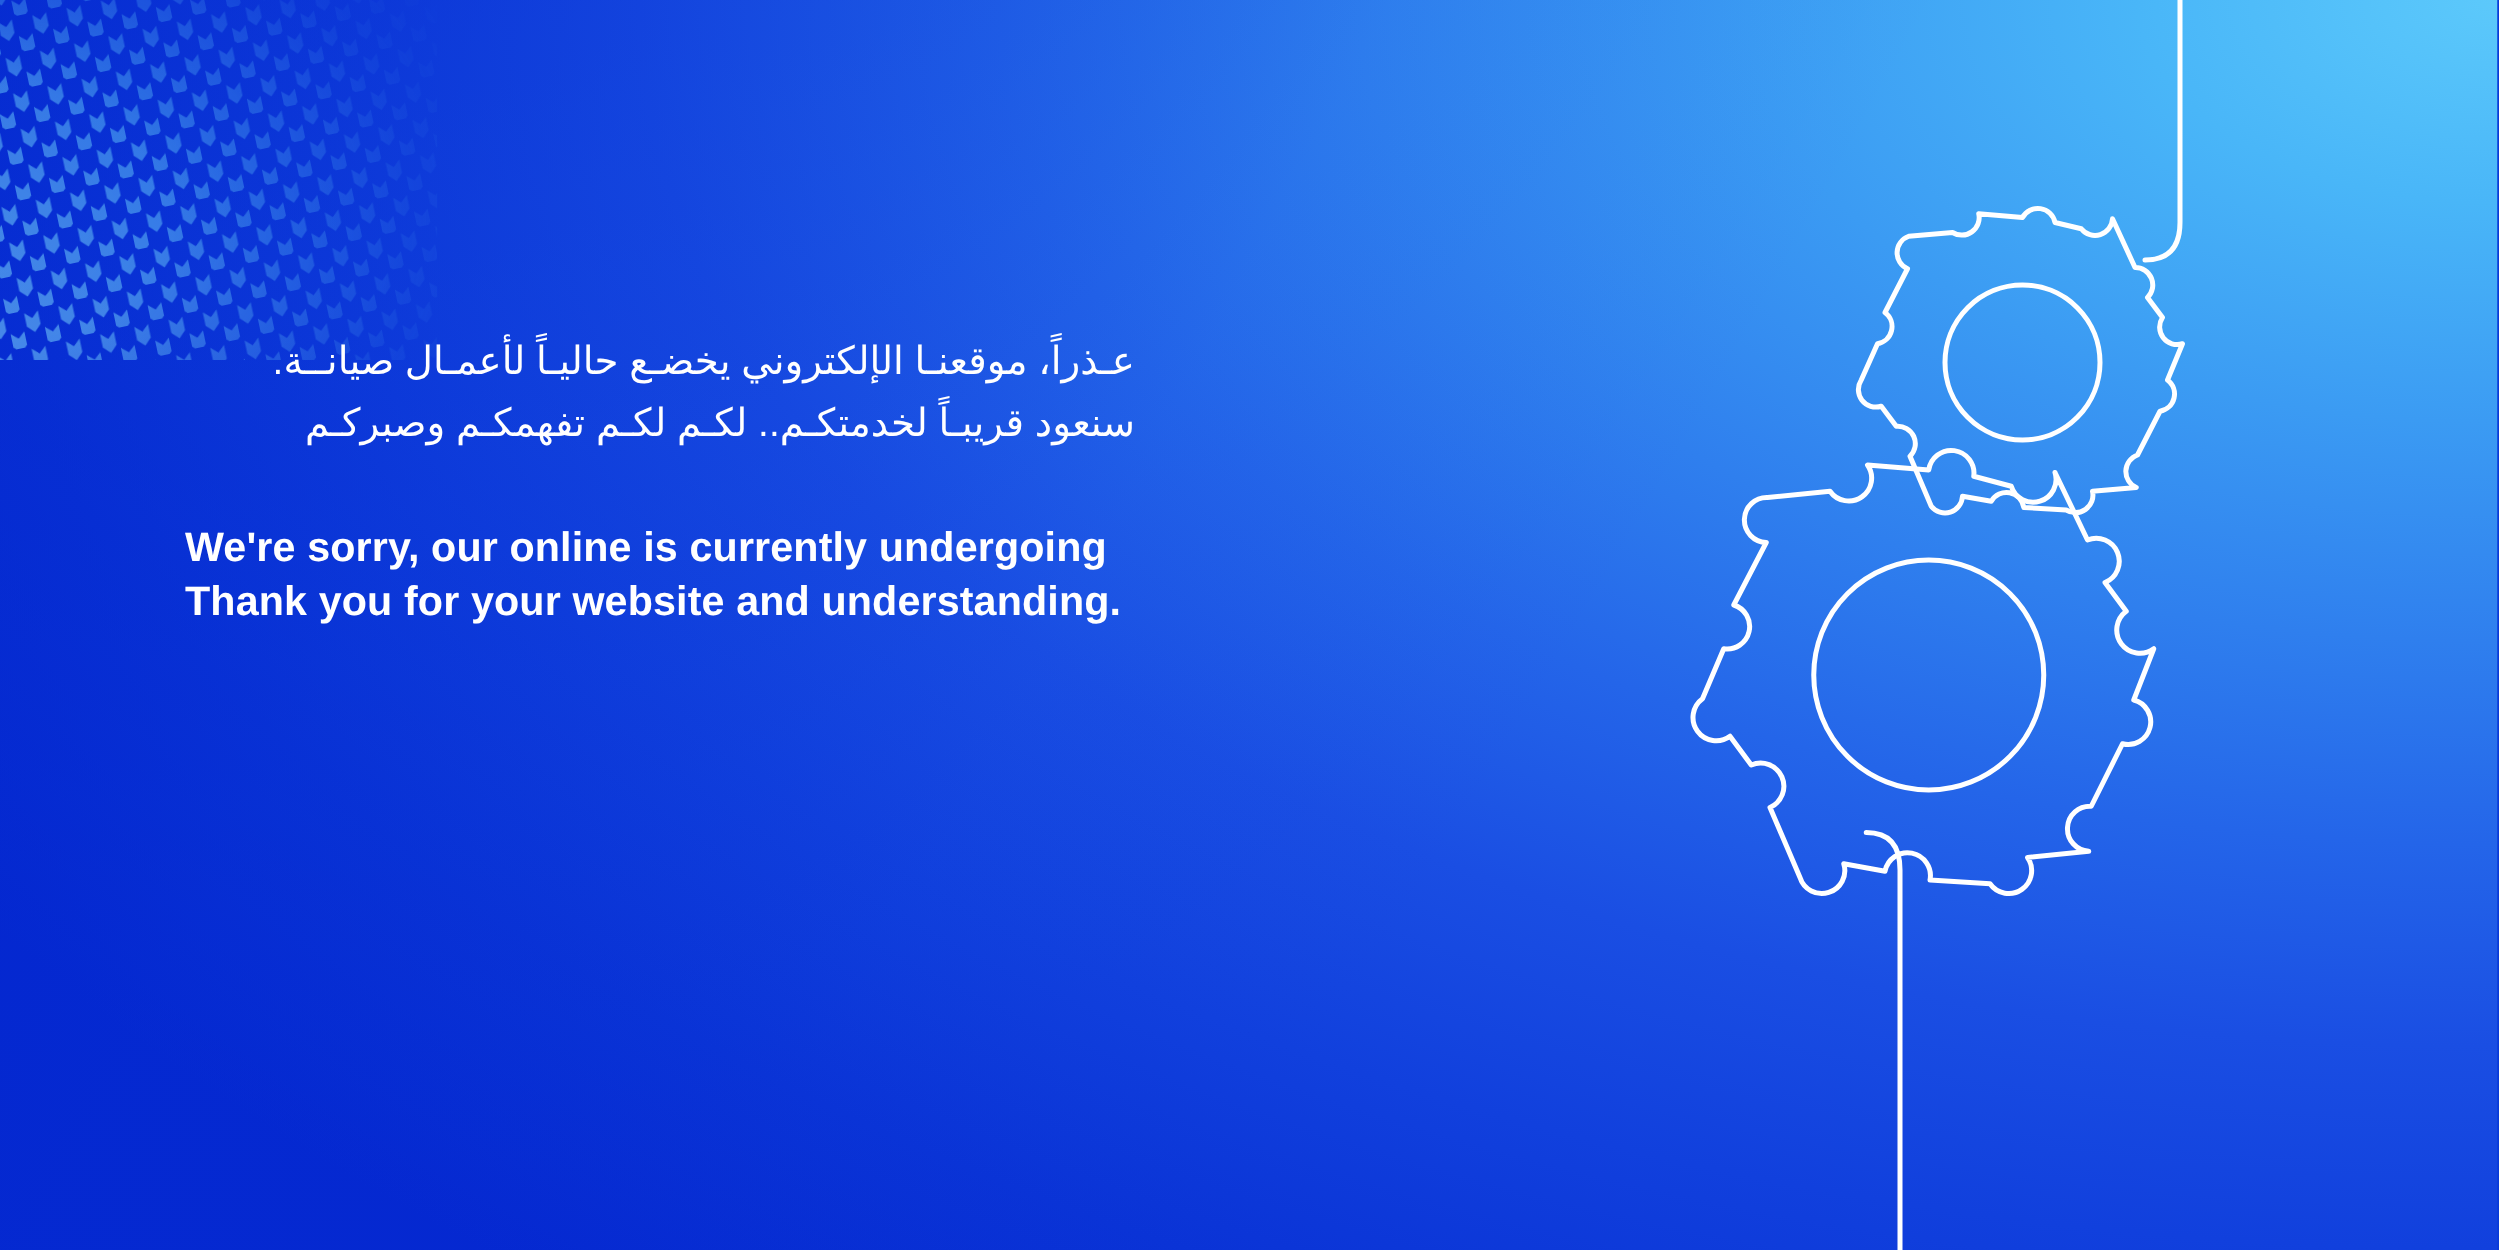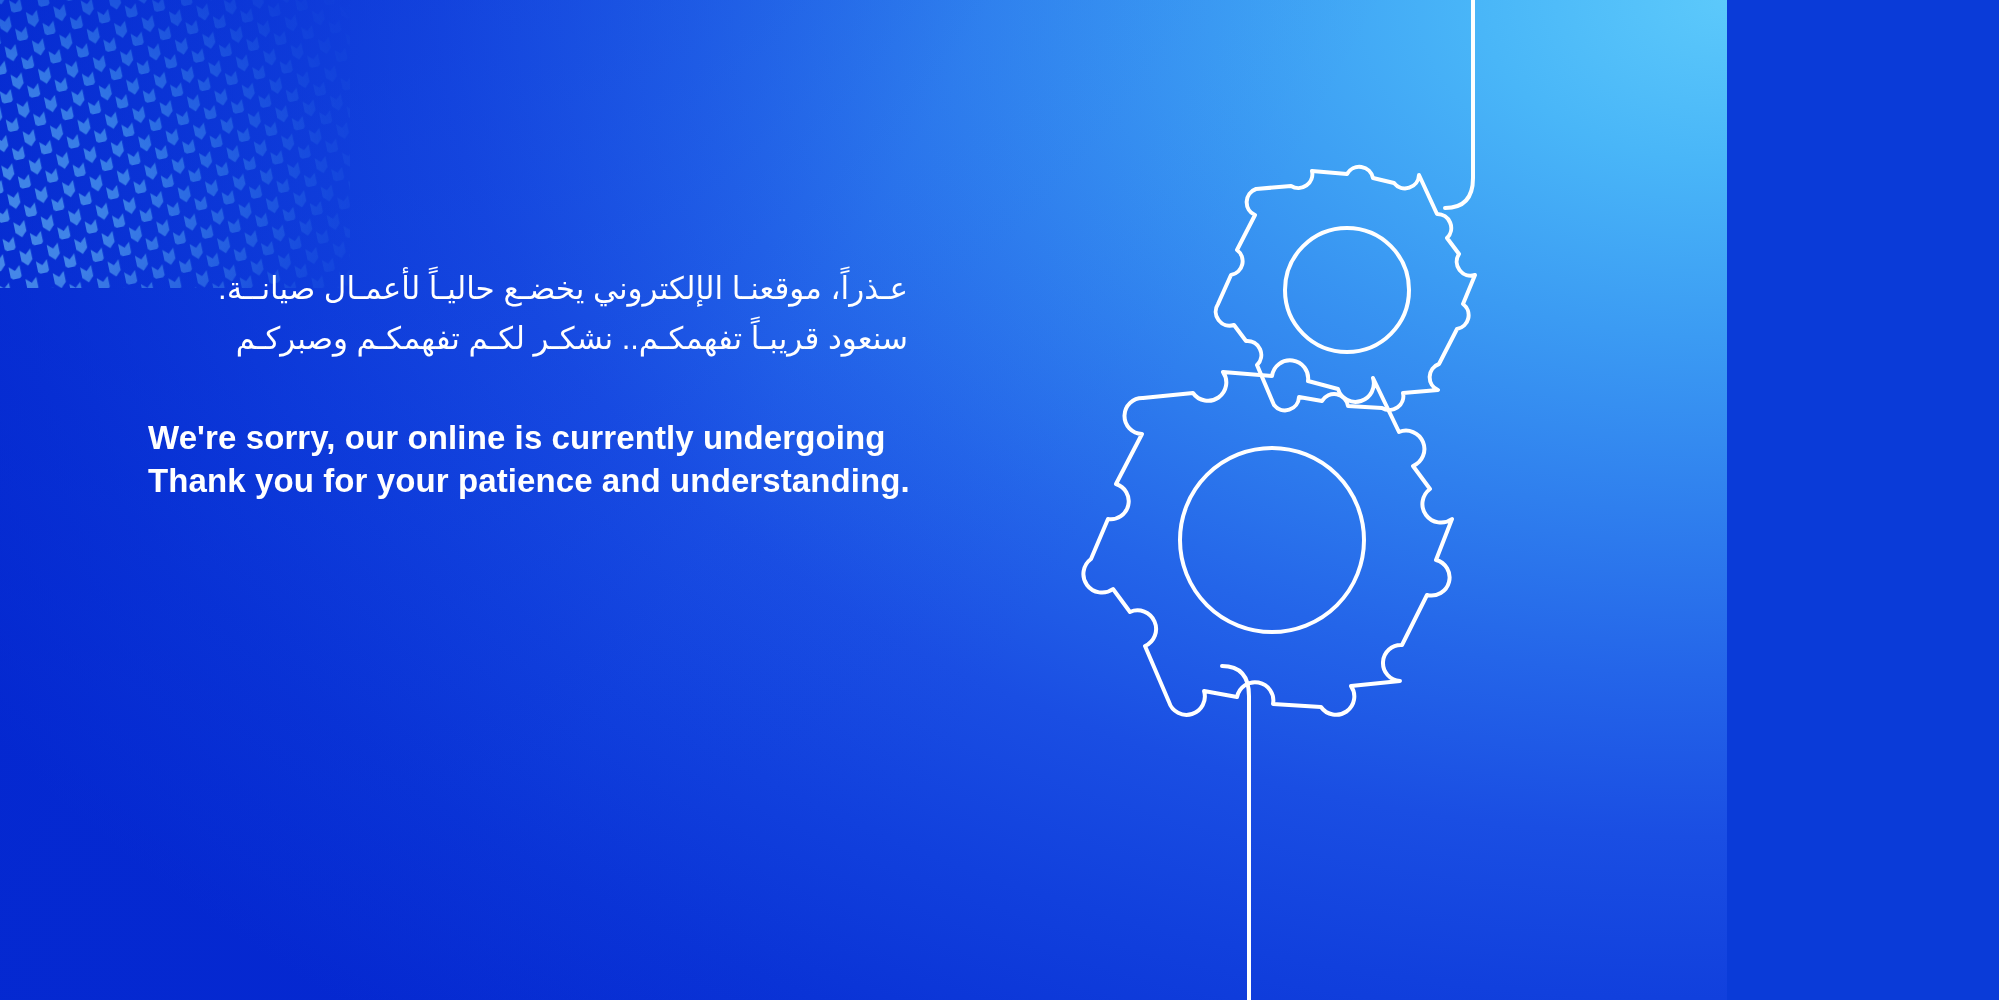--- a/index.html
+++ b/index.html
@@ -6,21 +6,21 @@
   html, body {
     margin: 0;
     padding: 0;
     width: 1999px;
     height: 1000px;
     overflow: hidden;
     background: #0a3bd8;
   }
   #stage {
     position: relative;
-    width: 1727px;
+    width: 1998px;
     height: 1000px;
     overflow: hidden;
     font-family: "Liberation Sans", "DejaVu Sans", sans-serif;
   }
 
   
   .bg-base {
     position: absolute;
     inset: 0;
     background:
@@ -205,22 +205,22 @@
       </g>
 
       <path d="M195 666 Q222 666 222 696 L222 1010"></path>
     </g>
   </svg>
 
   <div class="copy">
 
     <p class="ar-block" lang="ar" dir="rtl">
       <span class="ar-line">عـذراً، موقعنـا الإلكتروني يخضـع حاليـاً لأعمـال صيانــة.</span>
-      <span class="ar-line">سنعود قريبـاً تفهمكـم.. نشكـر لكـم تفهمكـم وصبركـم</span>
+      <span class="ar-line">سنعود قريبـاً لخدمتكـم.. لكـم لكـم تفهمكـم وصبركـم</span>
     </p>
 
     <p class="en-block" lang="en" dir="ltr">
       <span class="en-line">We're sorry, our online is currently undergoing</span>
-      <span class="en-line">Thank you for your patience and understanding.</span>
+      <span class="en-line">Thank you for your website and understanding.</span>
     </p>
 
   </div>
 </div>
 
 </body></html>

